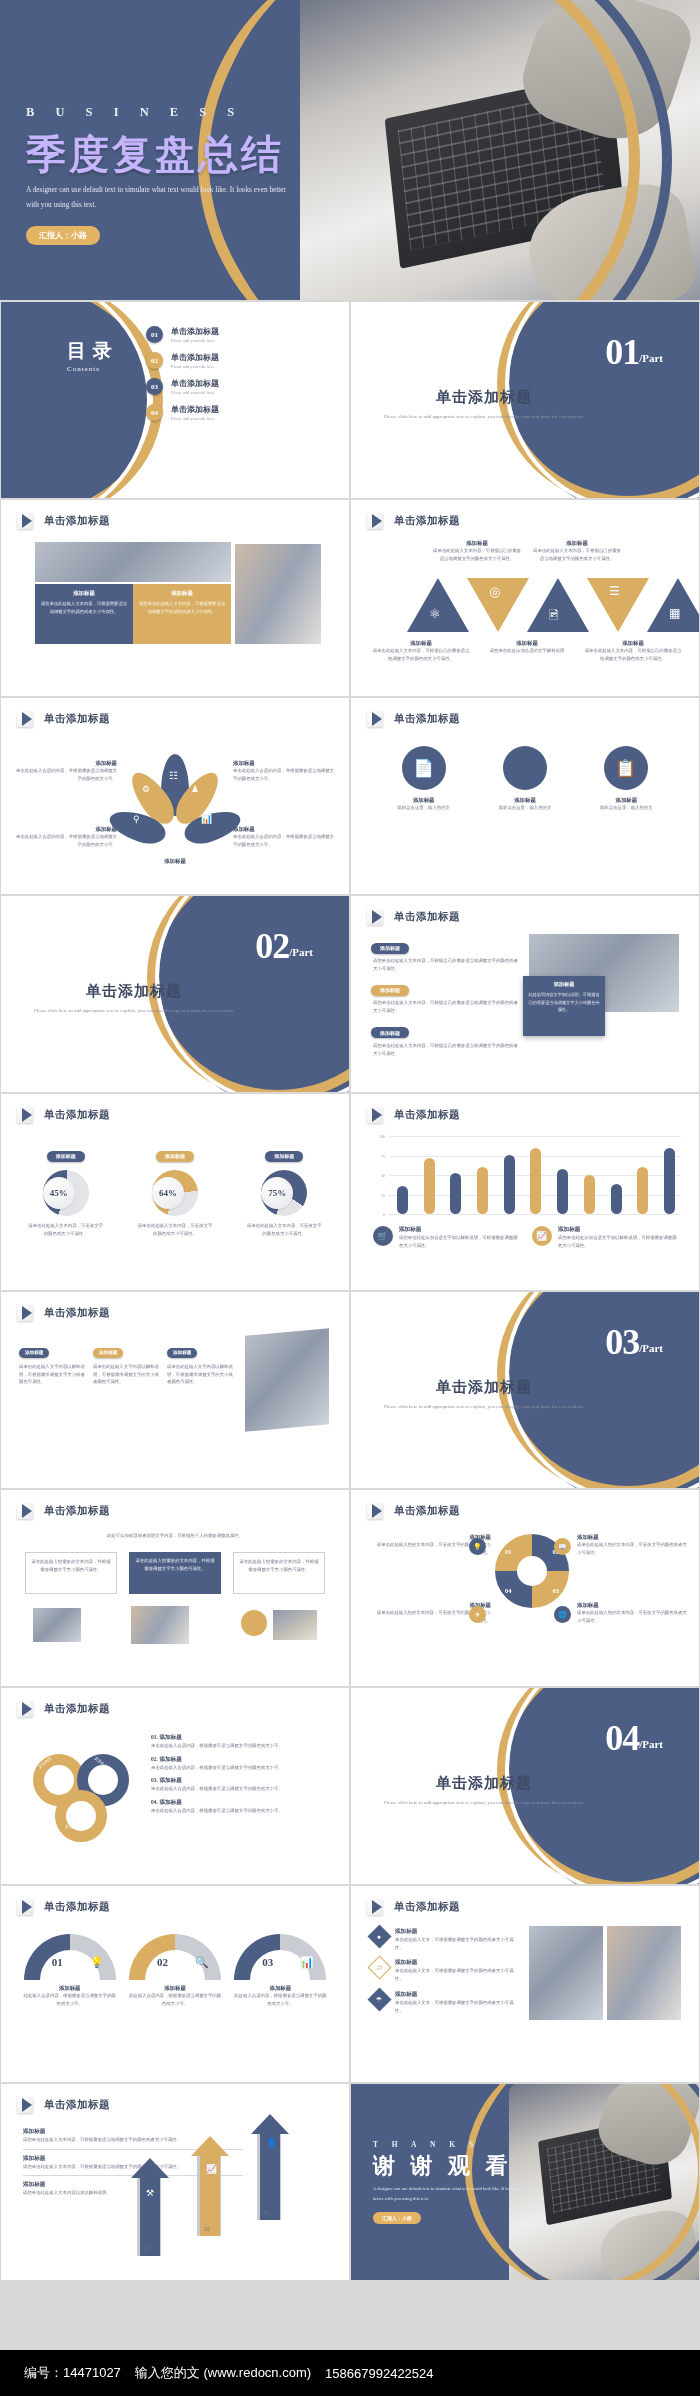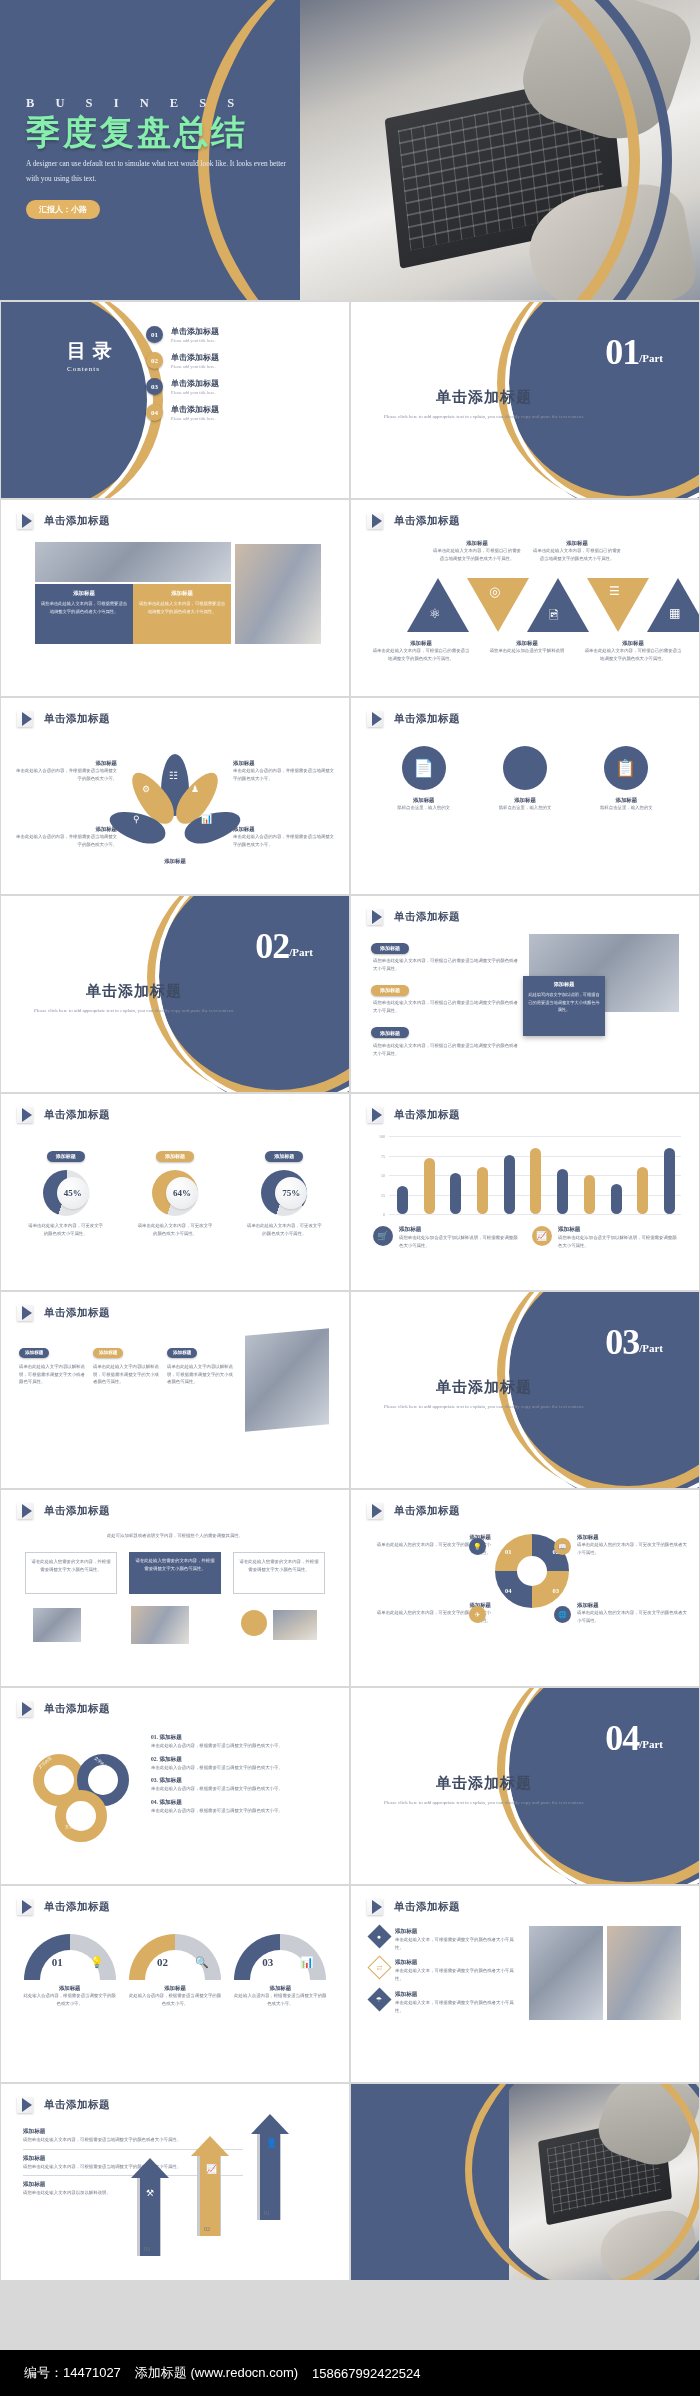--- a/index.html
+++ b/index.html
@@ -38,23 +38,23 @@
                        linear-gradient(to bottom,rgba(255,255,255,.22) 2px,transparent 2px);
       background-size:13px 12px;}
   .cover .photo .arm1{position:absolute;right:20px;top:-6px;width:150px;height:140px;
       background:linear-gradient(150deg,#c6c3bd,#9a9890);border-radius:50% 20% 40% 30%;transform:rotate(18deg);}
   .cover .photo .arm2{position:absolute;right:10px;bottom:-10px;width:160px;height:120px;
       background:linear-gradient(150deg,#d6d2cb,#a8a59d);border-radius:45% 30% 20% 50%;transform:rotate(-10deg);}
   .cover .swoosh{position:absolute;left:198px;top:-60px;width:420px;height:420px;border-radius:50%;
       border:11px solid #d9ae62;background:transparent;}
   .cover .swoosh2{position:absolute;left:212px;top:-72px;width:440px;height:444px;border-radius:50%;
       border:10px solid #4d5e84;background:transparent;}
-  .cover-txt{position:absolute;left:26px;top:96px;width:320px;z-index:6;}
+  .cover-txt{position:absolute;left:26px;top:105px;width:320px;z-index:6;}
   .cover-txt .eng{font-size:12.5px;letter-spacing:9px;color:#e9ecf3;font-weight:bold;}
-  .cover-txt .cn{font-size:34px;font-weight:bold;color:#86efac;letter-spacing:3px;line-height:1.15;margin-top:2px;
+  .cover-txt .cn{font-size:40px;font-weight:bold;color:#c4b5fd;letter-spacing:3px;line-height:1.15;margin-top:12px;
       text-shadow:0 2px 3px rgba(0,0,0,.25);}
   .cover-txt .sub{font-size:7.3px;color:#e3e7f0;line-height:2.1;margin-top:4px;width:262px;}
   .tag{display:inline-block;margin-top:13px;background:#e2b464;color:#fff;font-size:8px;font-weight:bold;
        padding:4px 13px;border-radius:11px;}
 
   
   .toc-left{position:absolute;left:-120px;top:-34px;width:268px;height:264px;border-radius:50%;background:#4d5e84;}
   .toc-gold{position:absolute;left:-100px;top:-24px;width:262px;height:244px;border-radius:50%;
      border:10px solid #d9ae62;box-sizing:border-box;background:transparent;}
   .toc-white{position:absolute;left:-112px;top:-30px;width:262px;height:256px;border-radius:50%;
@@ -81,21 +81,21 @@
   .pd-num .p{font-size:11px;font-weight:bold;margin-bottom:4px;}
   .pd-body{position:absolute;left:26px;top:86px;width:214px;text-align:center;}
   .pd-body .t{font-size:15px;font-weight:bold;color:#3f4a63;letter-spacing:1px;}
   .pd-body .s{font-size:5px;color:#8b91a0;line-height:2;margin-top:5px;}
 
   
   .tri{width:0;height:0;position:relative;}
   .tri.up{border-left:31px solid transparent;border-right:31px solid transparent;border-bottom:54px solid #4d5e84;}
   .tri.dn{border-left:31px solid transparent;border-right:31px solid transparent;border-top:54px solid #d9ae62;}
   .circ-ic{width:44px;height:44px;border-radius:50%;background:#4d5e84;display:flex;align-items:center;justify-content:center;}
-  .donut{width:46px;height:46px;border-radius:50%;position:relative;display:flex;align-items:center;justify-content:flex-end;}
+  .donut{width:46px;height:46px;border-radius:50%;position:relative;display:flex;align-items:center;justify-content:flex-start;}
   .donut .in{width:32px;height:32px;border-radius:50%;
       background:radial-gradient(circle at 35% 30%,#ffffff,#e6e7ea);display:flex;align-items:center;justify-content:center;
       font-size:9px;font-weight:bold;color:#3f4a63;box-shadow:0 1px 2px rgba(0,0,0,.12);}
   .bar{width:11px;border-radius:6px;}
   .lbl-b{font-size:5.6px;font-weight:bold;color:#3f4a63;}
 
   .footer{position:absolute;left:0;bottom:0;width:700px;height:46px;background:#000;
      display:flex;align-items:center;gap:14px;padding-left:24px;box-sizing:border-box;
      font-family:"Liberation Sans","DejaVu Sans",sans-serif;color:#fff;font-size:13px;}
 </style>
@@ -726,21 +726,27 @@
           <div style="position:absolute;left:8px;top:9px;right:10px;bottom:10px;
                background-image:linear-gradient(to right,rgba(255,255,255,.22) 1px,transparent 1px),
                                 linear-gradient(to bottom,rgba(255,255,255,.22) 1px,transparent 1px);
                background-size:8px 7px;"></div>
           </div>
         <div style="position:absolute;right:6px;top:-8px;width:90px;height:86px;background:linear-gradient(150deg,#c6c3bd,#9a9890);border-radius:50% 20% 40% 30%;transform:rotate(18deg);"></div>
         <div style="position:absolute;right:2px;bottom:-10px;width:96px;height:76px;background:linear-gradient(150deg,#d6d2cb,#a8a59d);border-radius:45% 30% 20% 50%;transform:rotate(-10deg);"></div>
       </div>
       <div style="position:absolute;left:114px;top:-36px;width:240px;height:244px;border-radius:50%;border:7px solid #d9ae62;box-sizing:border-box;"></div>
       <div style="position:absolute;left:124px;top:-44px;width:252px;height:258px;border-radius:50%;border:6px solid #4d5e84;box-sizing:border-box;"></div>
+      <div style="position:absolute;left:22px;top:56px;width:172px;z-index:6;">
+        <div style="font-size:7.5px;letter-spacing:6px;color:#e9ecf3;font-weight:bold;">T H A N K S</div>
+        <div style="font-size:22px;font-weight:bold;color:#fff;letter-spacing:5px;margin-top:2px;">谢 谢 观 看</div>
+        <div style="font-size:4.6px;color:#e1e5ee;line-height:2.1;margin-top:3px;width:162px;">A designer can use default text to simulate what text would look like. It looks even better with you using this text.</div>
+        <div style="display:inline-block;margin-top:9px;background:#e2b464;color:#fff;font-size:5px;font-weight:bold;padding:3px 9px;border-radius:8px;">汇报人：小路</div>
+      </div>
     </div>
   </div>
 
   <div class="footer">
     <span>编号：14471027</span>
-    <span>添加标题 (www.redocn.com)</span>
+    <span>输入您的文 (www.redocn.com)</span>
     <span>158667992422524</span>
   </div>
 </div>
 
 </body></html>

